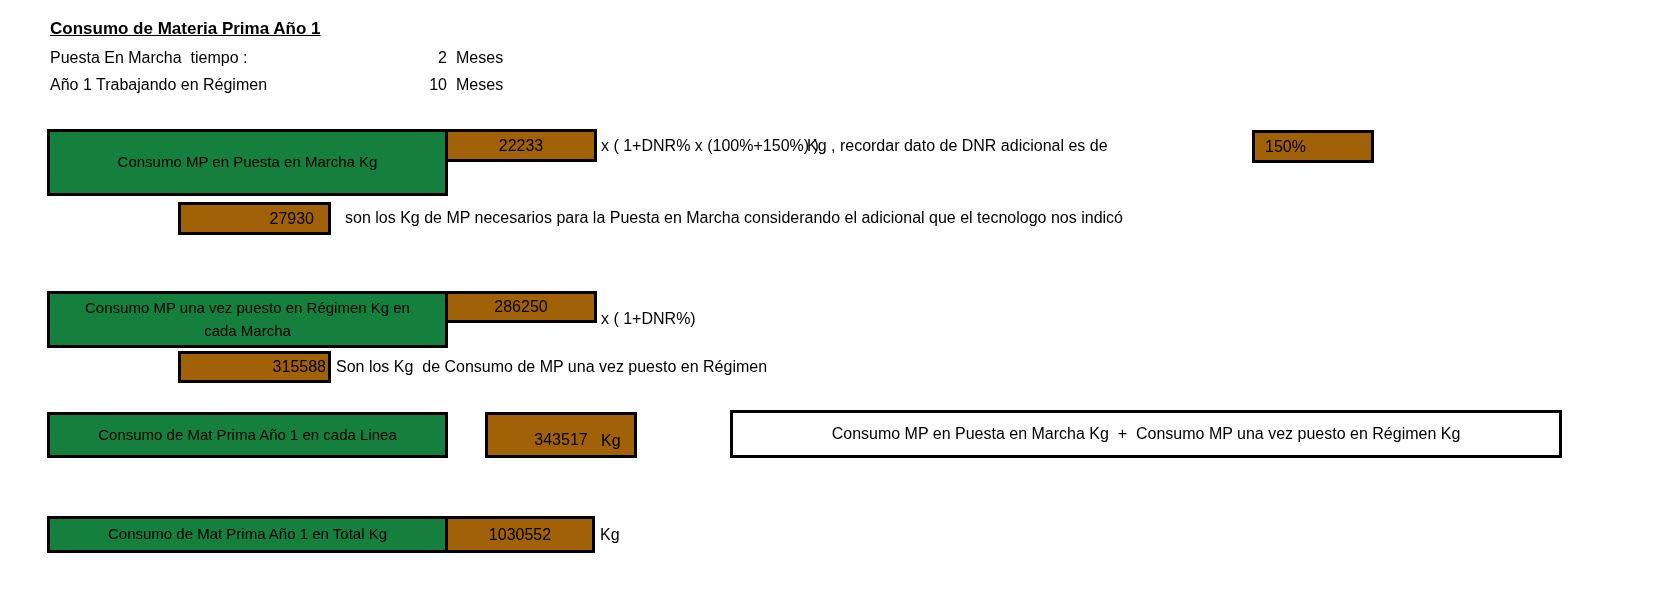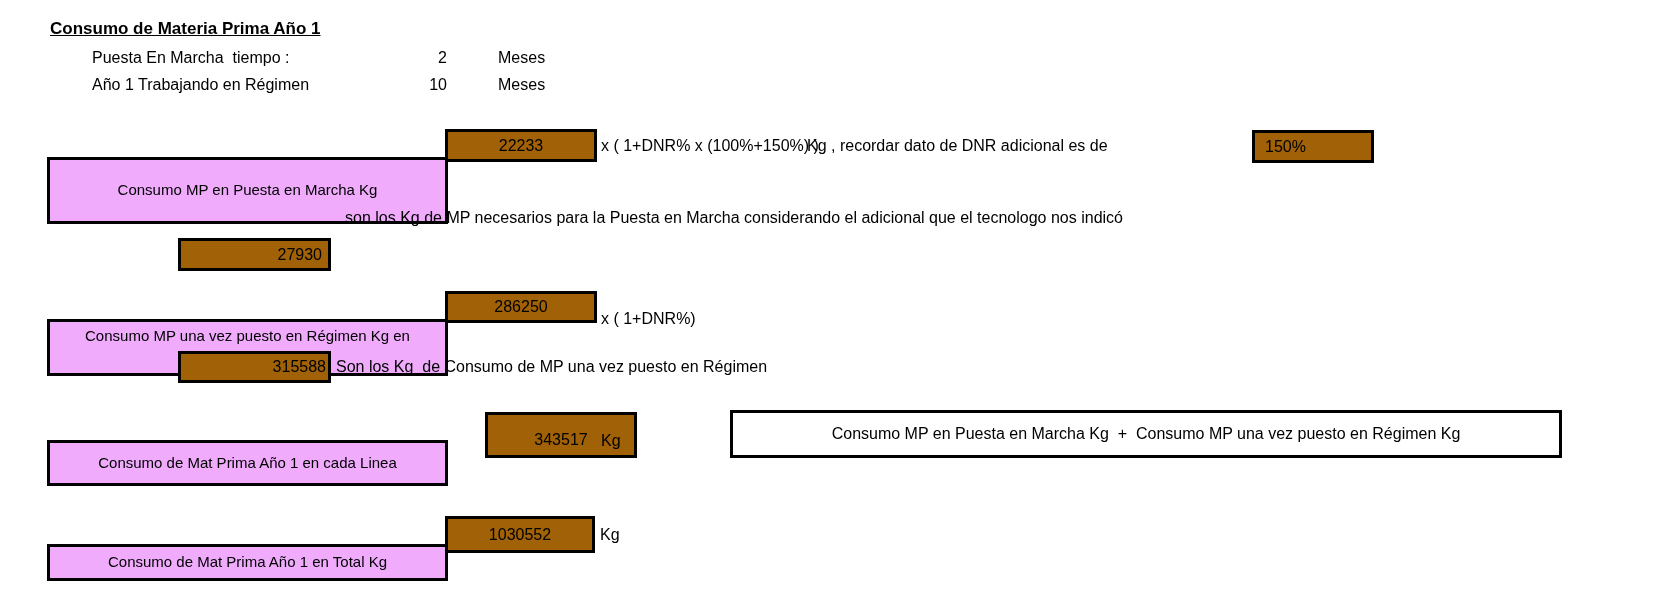--- a/index.html
+++ b/index.html
@@ -13,43 +13,42 @@
     color: #000000;
     overflow: hidden;
   }
   .abs { position: absolute; }
   .title {
     font-size: 17px;
     font-weight: bold;
     text-decoration: underline;
     white-space: pre;
   }
-  .hline { font-size: 16px; white-space: pre; margin-left: 42px; }
+  .hline { font-size: 16px; white-space: pre; }
   .hnum { font-size: 16px; text-align: right; display: inline-block; }
   .graybox {
-    background: #f0abfc;
+    background: #15803d;
     border: 3px solid #000000;
     display: flex;
     align-items: center;
     justify-content: center;
     text-align: center;
     font-size: 15px;
     line-height: 1.5;
     white-space: pre-line;
-    margin-top: 28px;
   }
   .valuebox {
     background: #a16207;
     border: 3px solid #000000;
     display: flex;
     align-items: center;
     justify-content: center;
     font-size: 16px;
   }
-  .valuebox.vright { justify-content: flex-end; padding-right: 6px; margin-top: 36px; }
+  .valuebox.vright { justify-content: flex-end; padding-right: 14px; }
   .valuebox.vright-flush { justify-content: flex-end; padding-right: 2px; }
   .valuebox.vleft { justify-content: flex-start; padding-left: 10px; }
   .valuebox.vlow { align-items: flex-end; padding-bottom: 6px; }
   .note { font-size: 16px; white-space: pre; }
   .formulabox {
     background: #ffffff;
     border: 3px solid #000000;
     display: flex;
     align-items: center;
     justify-content: center;
@@ -84,21 +83,21 @@
 
   <span class="abs note" style="left:807px; top:137px;">Kg , recordar dato de DNR adicional es de</span>
 
   <div class="abs valuebox vleft" style="left:1252px; top:130px; width:122px; height:33px;">150%</div>
 
   <div class="abs valuebox vright" style="left:178px; top:202px; width:153px; height:33px;">27930</div>
 
   <span class="abs note" style="left:345px; top:209px;">son los Kg de MP necesarios para la Puesta en Marcha considerando el adicional que el tecnologo nos indicó</span>
 
   <div class="abs graybox" style="left:47px; top:291px; width:401px; height:57px;">Consumo MP una vez puesto en Régimen Kg en
-cada Linea</div>
+cada Marcha</div>
 
   <div class="abs valuebox" style="left:445px; top:291px; width:152px; height:32px;">286250</div>
 
   <span class="abs note" style="left:601px; top:298px;margin-top:12px;">x ( 1+DNR%)</span>
 
   <div class="abs valuebox vright-flush" style="left:178px; top:351px; width:153px; height:32px;">315588</div>
 
   <span class="abs note" style="left:336px; top:358px;">Son los Kg  de Consumo de MP una vez puesto en Régimen</span>
 
   <div class="abs graybox" style="left:47px; top:412px; width:401px; height:46px;">Consumo de Mat Prima Año 1 en cada Linea</div>

